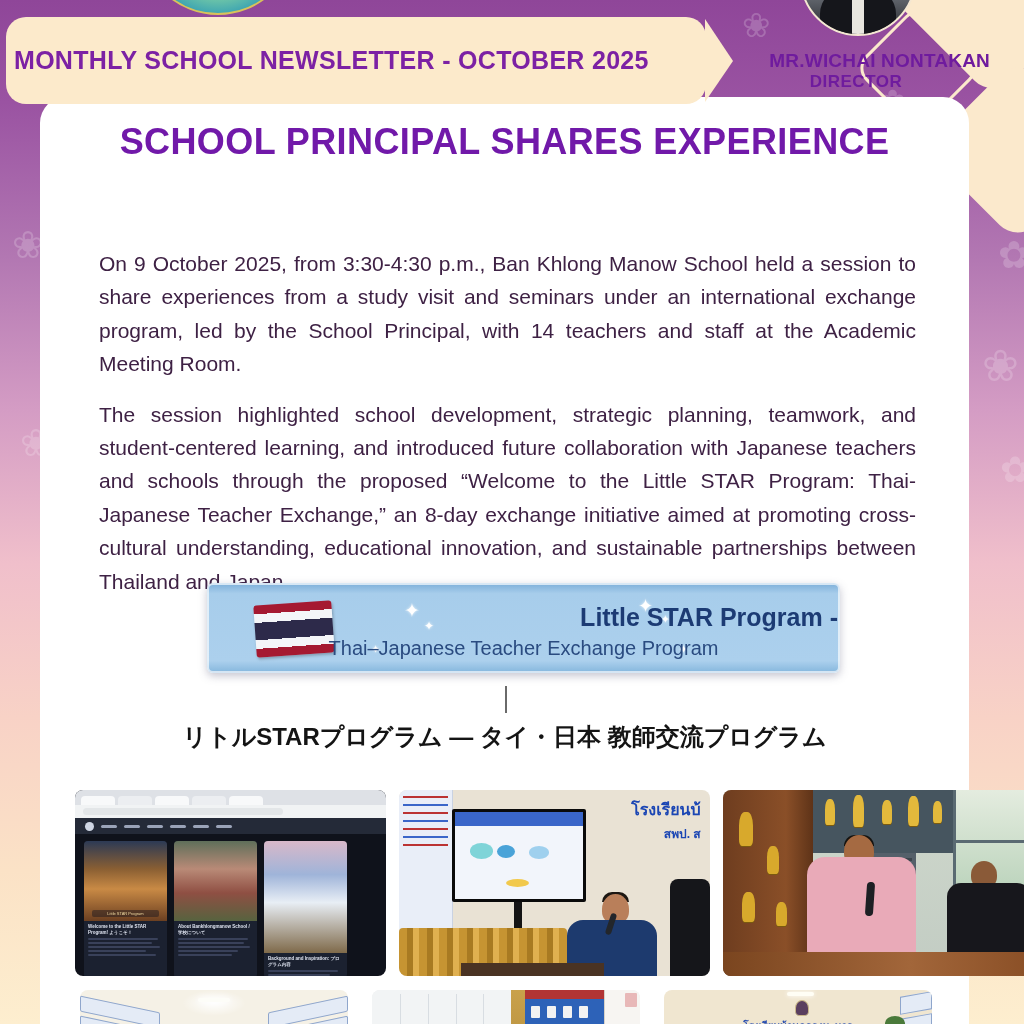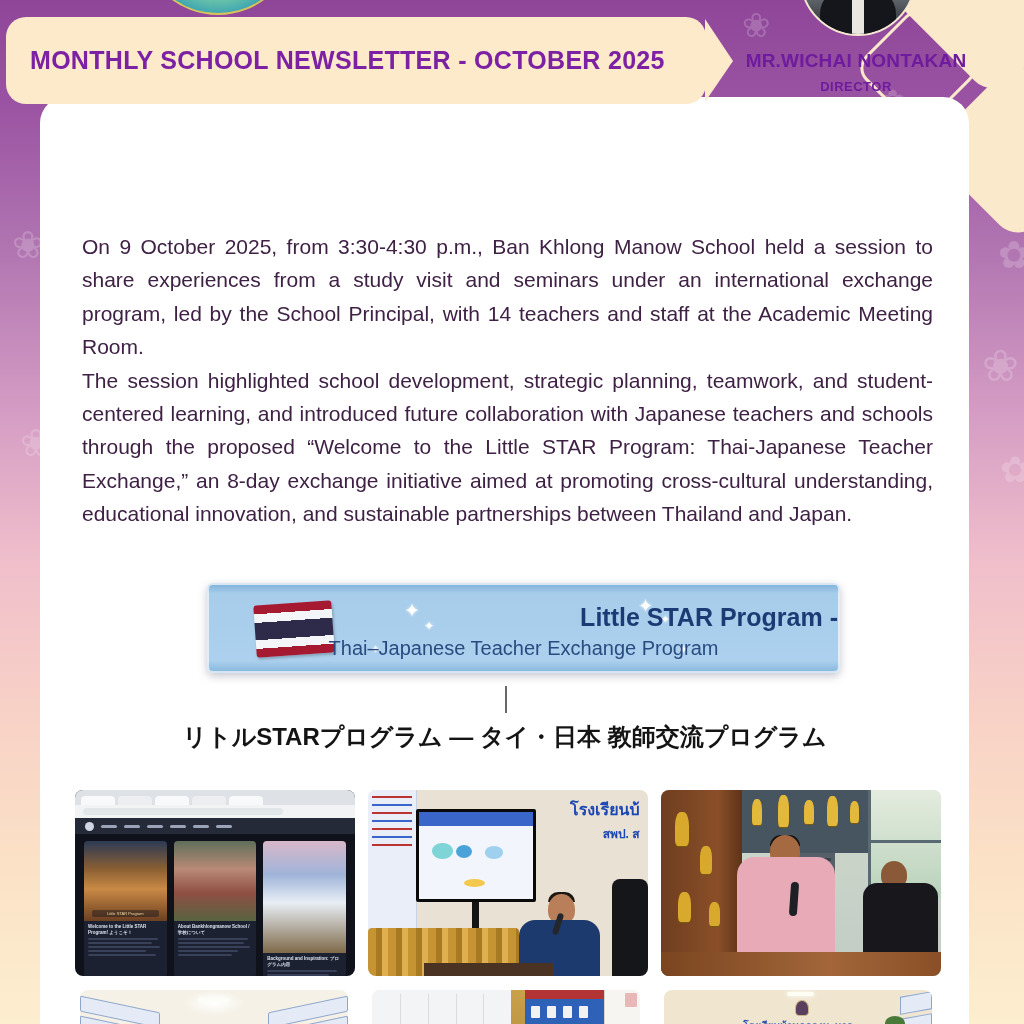--- a/index.html
+++ b/index.html
@@ -8,35 +8,35 @@
     background:linear-gradient(180deg,#8F4699 0%,#9A53A2 10%,#B277B2 25%,#D49CC4 40%,#F0BFCB 55%,#F8D2C6 70%,#FBE2C6 85%,#FDEECF 100%);}
   
   .motif{position:absolute;color:rgba(255,255,255,.20);font-size:44px;line-height:1;user-select:none;}
   
   .diamond{position:absolute;background:#FBE9CC;transform:rotate(45deg);border-radius:26px;}
   .diamond.outline{background:transparent;border:3px solid #FBE9CC;border-radius:18px;}
   
   .ribbon{position:absolute;left:6px;top:17px;width:700px;height:87px;background:#FCEACB;border-radius:20px;z-index:5;}
   .ribbon:after{content:"";position:absolute;right:-27px;top:2px;width:0;height:0;
     border-top:42px solid transparent;border-bottom:41px solid transparent;border-left:28px solid #FCEACB;}
-  .ribbon .txt{line-height:87px;padding-left:24px;font-size:25px;font-weight:800;color:#7C21A4;letter-spacing:.3px;white-space:nowrap;}
+  .ribbon .txt{line-height:87px;padding-left:8px;font-size:25px;font-weight:800;color:#7C21A4;letter-spacing:.3px;white-space:nowrap;}
   .director{position:absolute;left:722px;top:50px;width:268px;text-align:center;color:#6F1B9E;font-weight:800;z-index:4;}
-  .director .nm{font-size:19px;letter-spacing:.2px;}
-  .director .rl{font-size:13px;margin-top:7px;letter-spacing:.5px;}
+  .director .nm{font-size:19px;letter-spacing:.2px;text-align:right;}
+  .director .rl{font-size:17px;letter-spacing:.5px;}
   .dir-photo{position:absolute;left:800px;top:-80px;width:112px;height:112px;border-radius:50%;overflow:hidden;z-index:4;
     background:linear-gradient(180deg,#cdd4da 0%,#9aa3ad 40%,#5d6168 70%,#23252b 100%);border:2px solid #f4e7d2;}
   .dir-photo .suit{position:absolute;bottom:0;left:18px;width:76px;height:46px;background:#15161b;border-radius:26px 26px 0 0;}
   .dir-photo .shirt{position:absolute;bottom:0;left:50px;width:12px;height:34px;background:#e8e6df;}
   .logo-sliver{position:absolute;left:140px;top:-141px;width:152px;height:152px;border-radius:50%;z-index:4;
     background:radial-gradient(circle at 50% 55%,#eaf6ee 30%,#6cc4a8 48%,#2f9bb5 66%,#1b7a52 100%);border:2px solid #d9c25a;}
   
   .card{position:absolute;left:40px;top:97px;width:929px;height:927px;background:#ffffff;border-radius:26px 26px 0 0;z-index:2;}
   .headline{position:absolute;top:20px;left:0;width:100%;text-align:center;color:#7119A9;font-weight:800;font-size:36px;line-height:49px;letter-spacing:.4px;}
   .bodytext{position:absolute;top:133px;left:42px;width:851px;color:#3E2144;font-size:21px;line-height:33.4px;text-align:justify;}
-  .bodytext p{margin:0;}
+  .bodytext p{margin:17px;}
   
   .star-banner{position:absolute;top:486px;left:167px;width:633px;height:90px;border-radius:6px;
     background:linear-gradient(180deg,#84B4DC 0%,#A7CDEB 10%,#ACD0ED 88%,#8ABADF 100%);
     box-shadow:0 3px 8px rgba(90,90,120,.35);border:2px solid rgba(255,255,255,.65);box-sizing:border-box;}
   .star-banner .bt{position:absolute;top:18px;left:0;width:100%;text-align:right;color:#1C3B74;font-weight:800;font-size:25px;}
   .star-banner .bs{position:absolute;top:52px;left:0;width:100%;text-align:center;color:#2A4B80;font-weight:500;font-size:20px;}
   .flag{position:absolute;top:18px;width:78px;height:52px;border-radius:3px;box-shadow:1px 2px 3px rgba(0,0,0,.25);}
   .flag.th{left:46px;background:linear-gradient(180deg,#A51931 0%,#A51931 16.6%,#F4F5F8 16.6%,#F4F5F8 33.3%,#2D2A4A 33.3%,#2D2A4A 66.6%,#F4F5F8 66.6%,#F4F5F8 83.3%,#A51931 83.3%,#A51931 100%);transform:rotate(-4deg);}
   .sparkle{position:absolute;color:#ffffff;font-size:15px;text-shadow:0 0 3px rgba(255,255,255,.9);}
   .sparkle.s1{left:195px;top:14px;font-size:19px;}
@@ -46,21 +46,21 @@
   .sparkle.s5{left:162px;top:58px;font-size:11px;}
   .sparkle.s6{right:150px;top:58px;font-size:11px;}
   .divider{position:absolute;top:589px;left:50%;width:2px;height:27px;background:#6a6a6a;}
   .jp{position:absolute;top:624px;left:0;width:100%;text-align:center;color:#141414;font-weight:700;}
   .jp .l1{font-size:24px;}
   .jp .l2{font-size:17px;margin-top:8px;}
   
   .grid{position:absolute;left:35px;display:flex;gap:13px;}
   .grid.r1{top:693px;}
   .grid.r2{top:893px;left:40px;gap:24px;}
-  .ph{position:relative;width:280px;height:186px;border-radius:8px;overflow:hidden;background:#ddd;flex:none;}
+  .ph{position:relative;width:311px;height:186px;border-radius:8px;overflow:hidden;background:#ddd;flex:none;}
   .grid.r2 .ph{width:268px;}
   
   .phA{background:#0f121b;}
   .phA .tabs{height:13px;background:#dee1e6;display:flex;align-items:flex-end;gap:3px;padding:2px 6px 0;}
   .phA .tabs i{display:block;width:34px;height:9px;background:#f8f9fa;border-radius:4px 4px 0 0;}
   .phA .tabs i:nth-child(even){background:#eceef1;}
   .phA .addr{height:13px;background:#f1f3f4;display:flex;align-items:center;padding:0 8px;}
   .phA .addr i{display:block;width:200px;height:7px;background:#e3e6e8;border-radius:4px;}
   .phA .nav{height:16px;background:#242a38;display:flex;align-items:center;gap:7px;padding:0 10px;}
   .phA .nav b{display:block;width:9px;height:9px;border-radius:50%;background:#cfd6e4;}
@@ -173,20 +173,21 @@
     <div class="rl">DIRECTOR</div>
   </div>
 
   <div class="ribbon">
     <div class="txt">MONTHLY SCHOOL NEWSLETTER - OCTOBER 2025</div>
   </div>
 
   <div class="card">
 
     <div class="headline">
+      <div>SCHOOL PRINCIPAL SHARES EXPERIENCE</div>
     </div>
 
     <div class="bodytext">
       <p>On 9 October 2025, from 3:30-4:30 p.m., Ban Khlong Manow School held a session to share experiences from a study visit and seminars under an international exchange program, led by the School Principal, with 14 teachers and staff at the Academic Meeting Room.</p>
       <p>The session highlighted school development, strategic planning, teamwork, and student-centered learning, and introduced future collaboration with Japanese teachers and schools through the proposed “Welcome to the Little STAR Program: Thai-Japanese Teacher Exchange,” an 8-day exchange initiative aimed at promoting cross-cultural understanding, educational innovation, and sustainable partnerships between Thailand and Japan.</p>
     </div>
 
     <div class="star-banner">
       <div class="flag th"></div>
 

